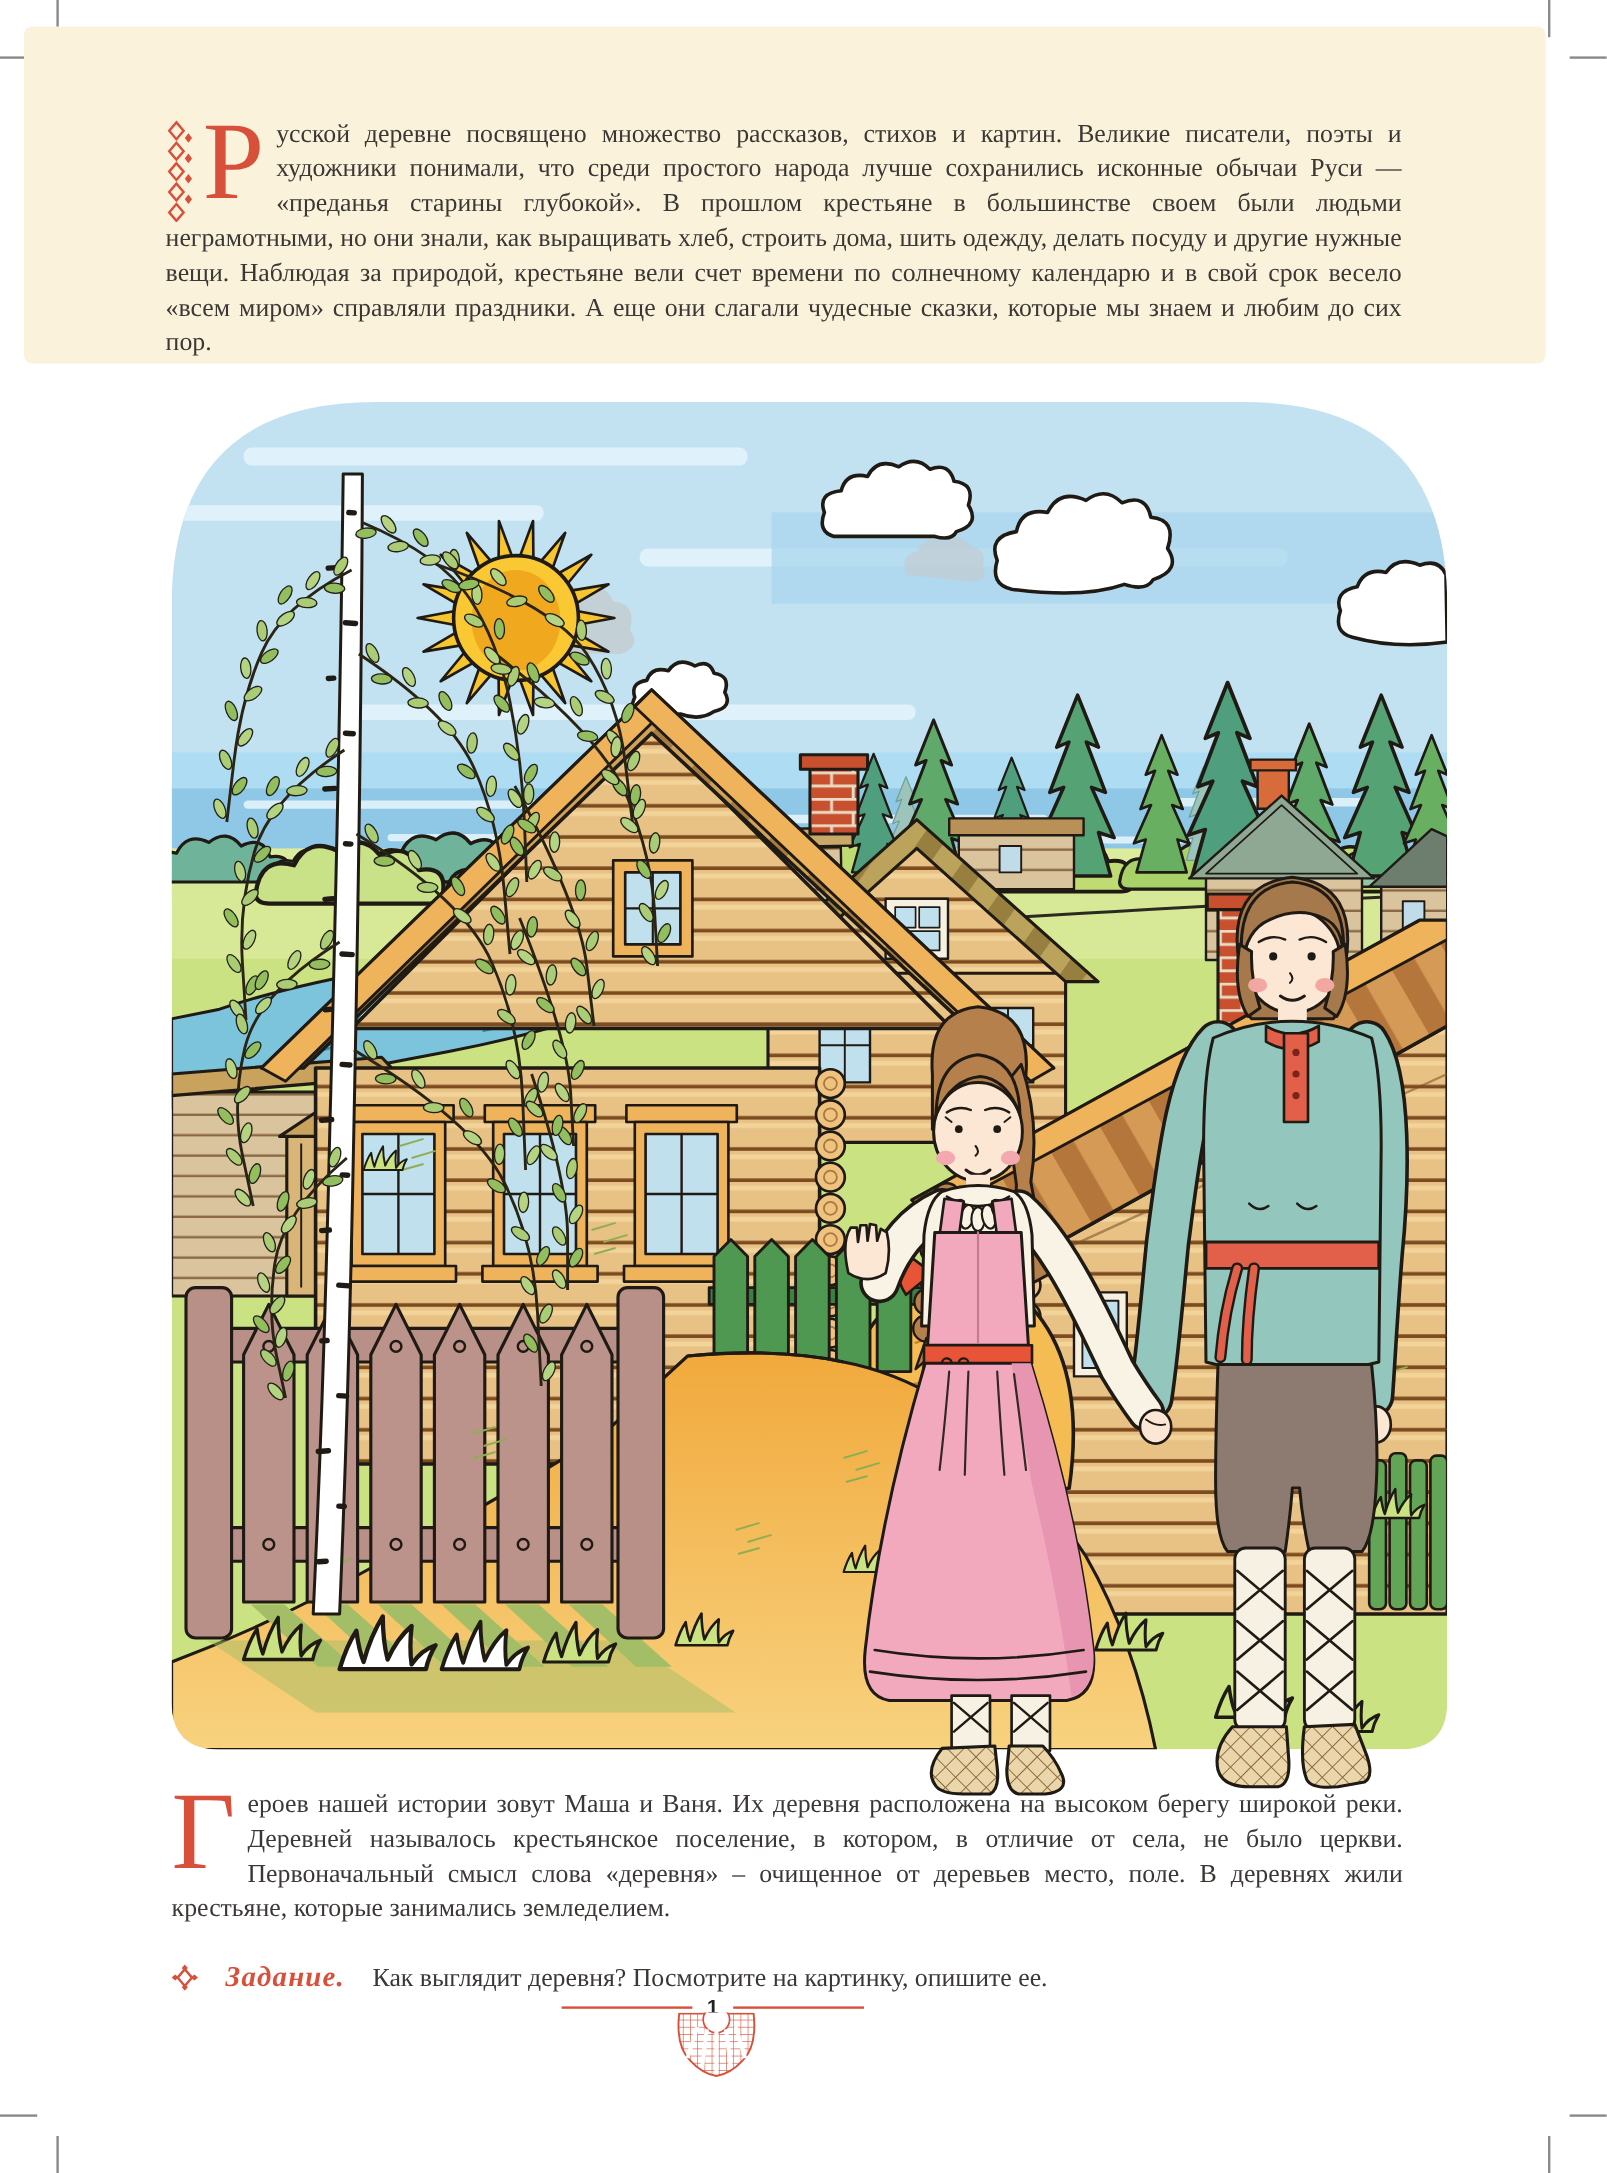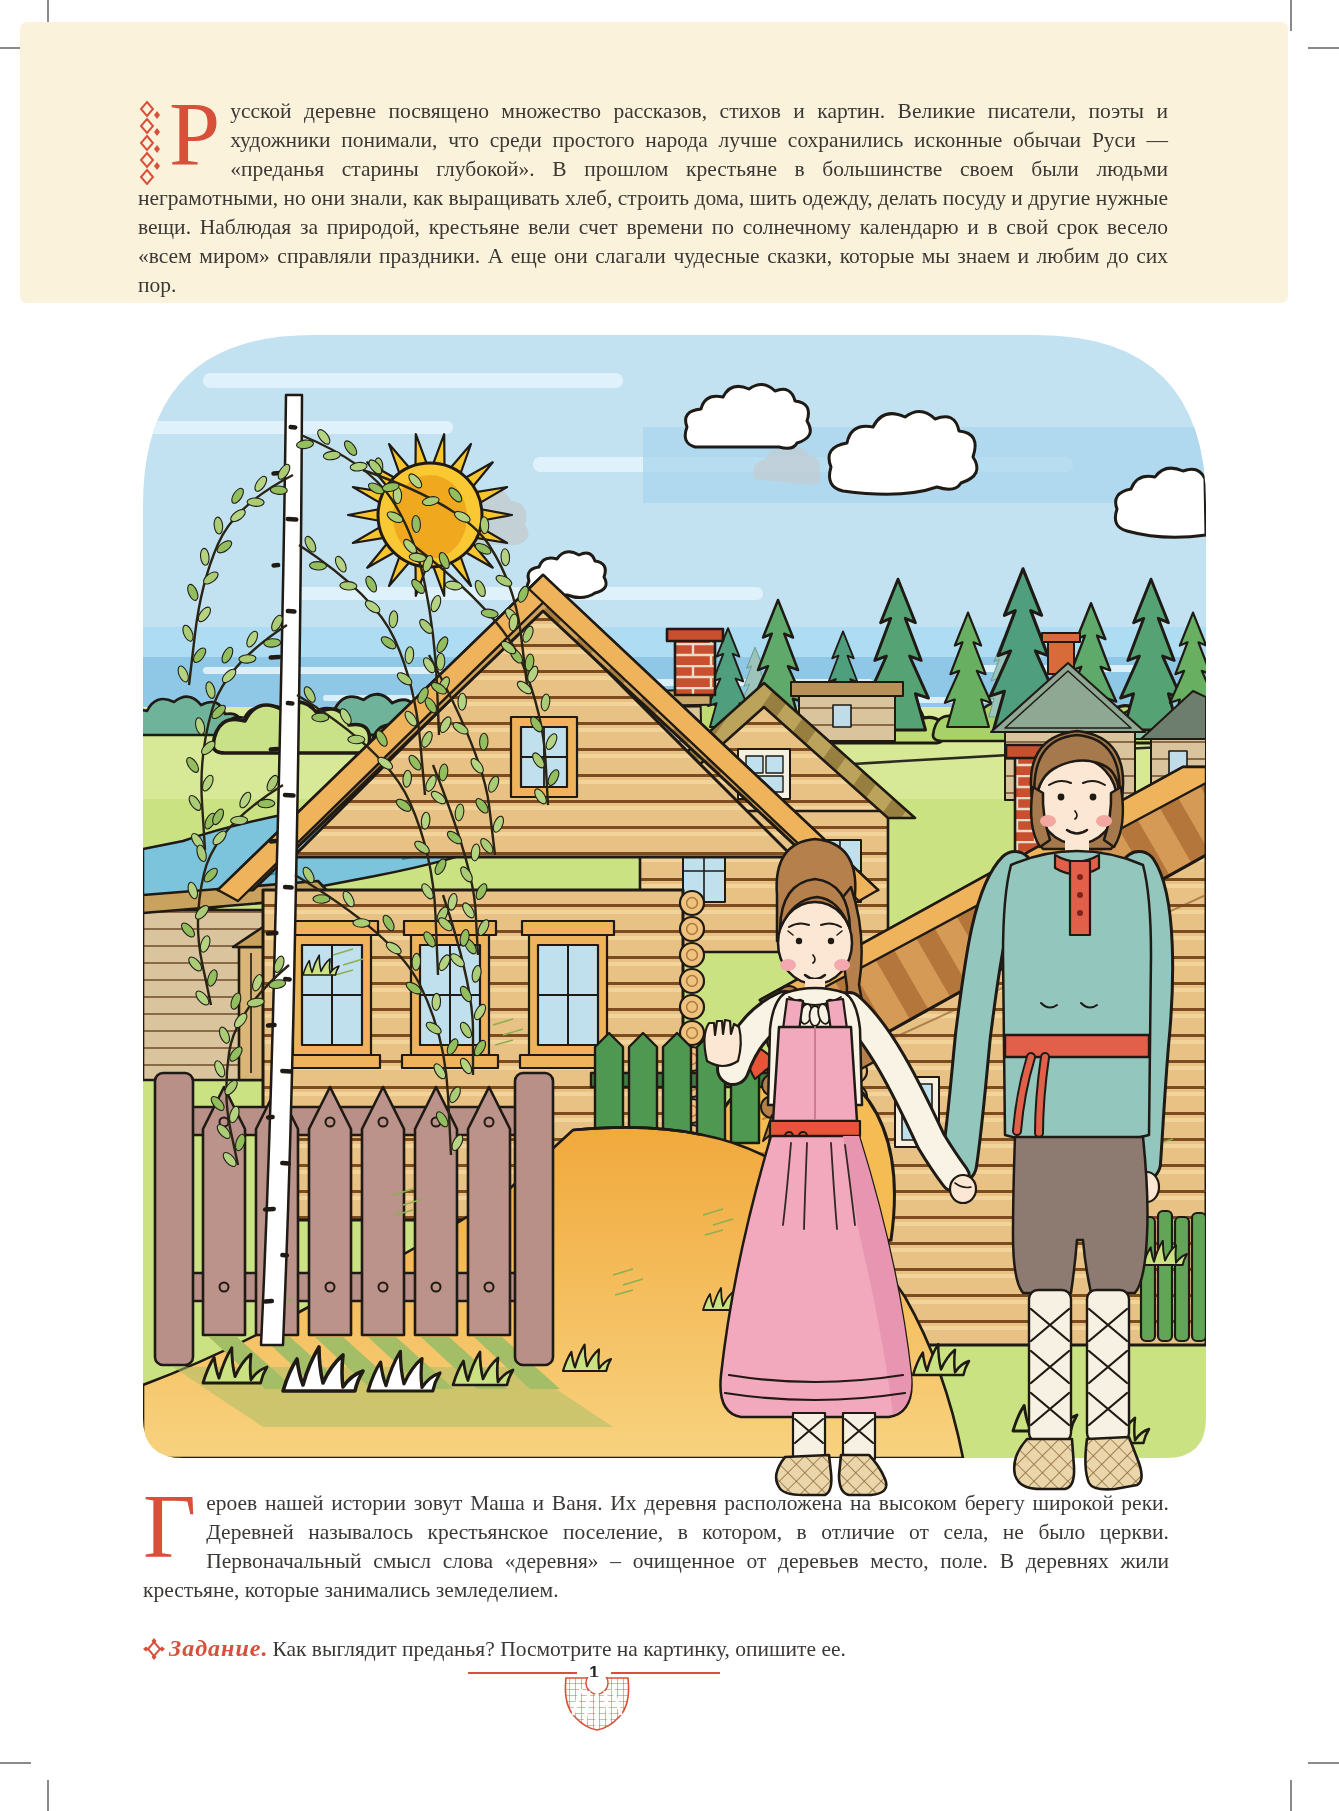--- a/index.html
+++ b/index.html
@@ -9,21 +9,21 @@
   .panel{position:absolute;left:20px;top:22px;width:1268px;height:281px;
          background:#fbf2dc;border-radius:7px;}
   .intro{position:absolute;left:138px;top:97px;width:1030px;
          font-size:21.5px;line-height:29px;text-align:justify;}
   .story{position:absolute;left:143px;top:1489px;width:1026px;
          font-size:21.5px;line-height:29px;text-align:justify;}
   .dropblock{float:left;display:flex;align-items:flex-start;gap:7px;
              height:66px;margin:2px 10px 0 0;}
   .dropcap{font-size:92px;line-height:70px;color:#d8503a;font-weight:400;}
   .taskline{position:absolute;left:143px;top:1634px;width:1040px;
-            font-size:21.5px;line-height:28px;display:flex;align-items:baseline;gap:4px;}
+            font-size:21.5px;line-height:28px;display:flex;align-items:baseline;gap:23px;}
   .tasklabel{color:#d8503a;font-weight:bold;font-style:italic;font-size:24px;
              letter-spacing:1px;white-space:nowrap;}
   .taskorn{align-self:center;flex:0 0 auto;}
   .footer{position:absolute;left:468px;top:1663px;width:252px;display:flex;
           align-items:center;gap:12px;}
   .rule{flex:1;height:0;border-top:2px solid #d8503a;}
   .pagenum{font-family:"Liberation Sans",sans-serif;font-weight:bold;
            font-size:17px;color:#222;}
   .lace{position:absolute;left:557px;top:1677px;}
   .illu{position:absolute;left:143px;top:335px;width:1063px;height:1170px;}
@@ -820,21 +820,21 @@
   <svg class="taskorn" width="22" height="22" viewBox="0 0 22 22">
     <path d="M11,4 L17,11 L11,18 L5,11 Z" fill="none" stroke="#d8503a" stroke-width="2"></path>
     <g fill="#d8503a">
       <path d="M11,0 L13.5,3 L11,6 L8.5,3 Z"></path>
         <path d="M11,16 L13.5,19 L11,22 L8.5,19 Z"></path>
       <path d="M0,11 L3,8.5 L6,11 L3,13.5 Z"></path>
         <path d="M16,11 L19,8.5 L22,11 L19,13.5 Z"></path>
     </g>
   </svg>
   <span class="tasklabel">Задание.</span>
-  <span>Как выглядит преданья? Посмотрите на картинку, опишите ее.</span>
+  <span>Как выглядит деревня? Посмотрите на картинку, опишите ее.</span>
 </div>
 
 <div class="footer">
   <div class="rule"></div>
   <span class="pagenum">1</span>
   <div class="rule"></div>
 </div>
 
 <svg class="lace" width="80" height="56" viewBox="0 0 80 56">
   <defs>

